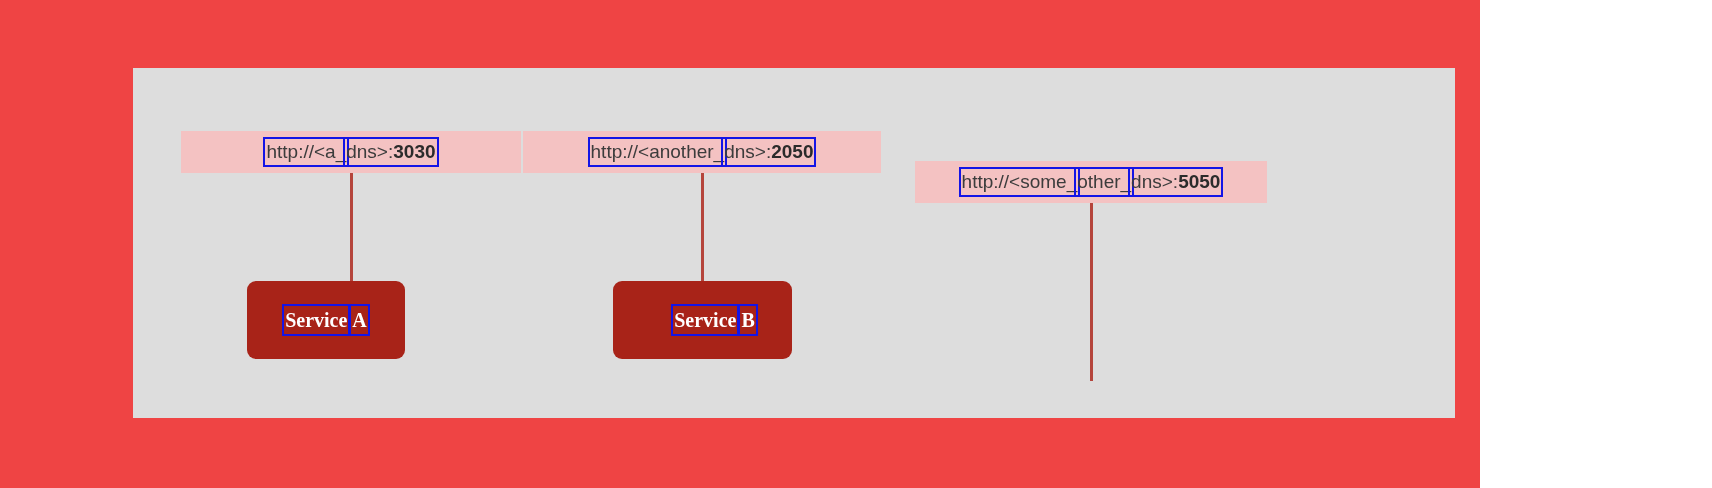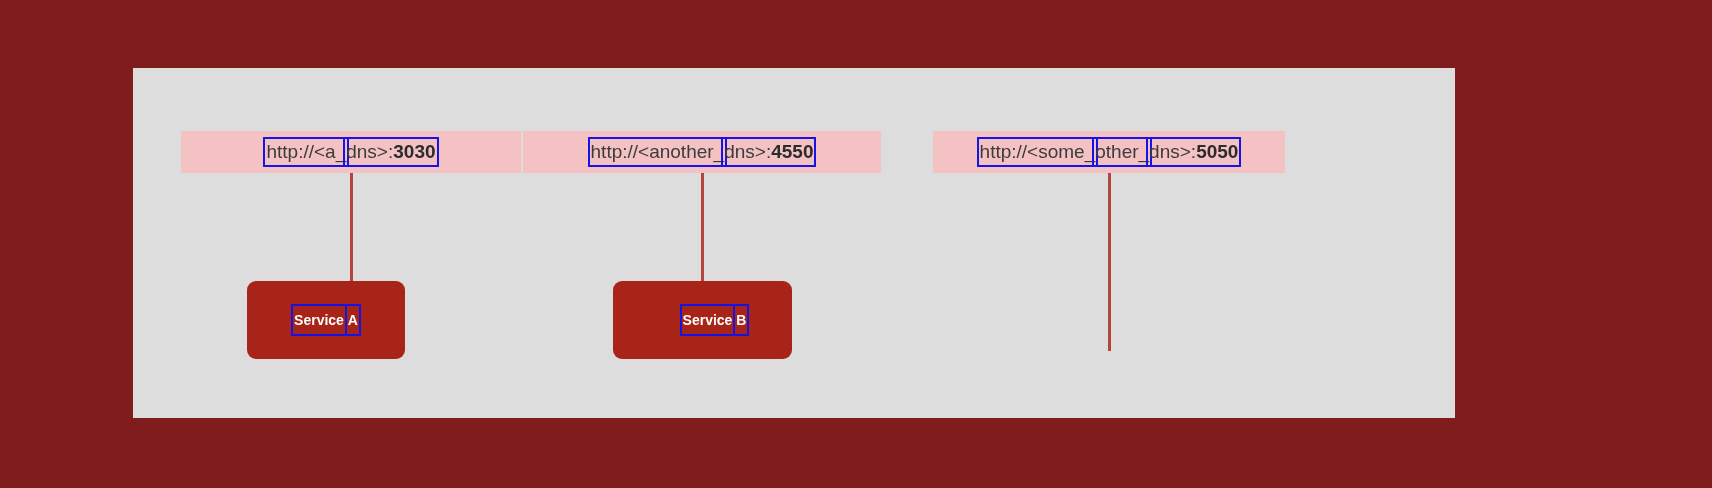--- a/index.html
+++ b/index.html
@@ -11,44 +11,44 @@
     width: 1712px;
     height: 488px;
     font-family: "Liberation Sans", sans-serif;
     overflow: hidden;
     position: relative;
   }
 
   #page {
     position: absolute;
     left: 0; top: 0;
-    width: 1712px;
+    width: 1480px;
     height: 488px;
-    background: #7f1d1d;
+    background: #ef4444;
   }
 
   
   #canvas {
     position: absolute;
     left: 133px;
     top: 68px;
     width: 1322px;
     height: 350px;
     background: #dddddd;
   }
 
   
   .column {
     position: absolute;
     top: 0;
     height: 350px;
   }
   .col-a { left: 48px;  width: 340px; }
   .col-b { left: 390px; width: 358px; }
-  .col-c { left: 800px; width: 352px; }
+  .col-c { left: 782px; width: 352px; margin-top: 30px; }
 
   
   .endpoint-band {
     position: absolute;
     top: 63px;
     left: 0;
     width: 100%;
     height: 42px;
     background: #f4c2c2;
     display: flex;
@@ -96,22 +96,22 @@
     border-radius: 9px;
     display: flex;
     align-items: center;
     justify-content: center;
   }
   .node-a { left: 66px;  width: 158px; }
   .node-b { left: 90px;  width: 155px; padding-left: 24px; }
   .node-c { left: 90px;  width: 158px; }
 
   .service-label {
-    font-family: Liberation Sans, sans-serif;
-    font-size: 14px;
+    font-family: Liberation Serif, serif;
+    font-size: 20px;
     font-weight: bold;
     color: #ffffff;
     white-space: nowrap;
     line-height: 26px;
   }
   .service-label .tok {
     outline: 2px solid #1414e6;
   }
 </style>
 </head>
@@ -130,21 +130,21 @@
       <div class="connector"></div>
 
       <div class="service-node node-a">
         <span class="service-label"><span class="tok">Service</span>&nbsp;<span class="tok">A</span></span>
       </div>
     </div>
 
     <div class="column col-b">
 
       <div class="endpoint-band">
-        <span class="endpoint-text"><span class="tok">http://&lt;another_</span><span class="tok"><span>dns&gt;:</span><span class="port">4550</span></span></span>
+        <span class="endpoint-text"><span class="tok">http://&lt;another_</span><span class="tok"><span>dns&gt;:</span><span class="port">2050</span></span></span>
       </div>
 
       <div class="connector"></div>
 
       <div class="service-node node-b">
         <span class="service-label"><span class="tok">Service</span>&nbsp;<span class="tok">B</span></span>
       </div>
     </div>
 
     <div class="column col-c">

